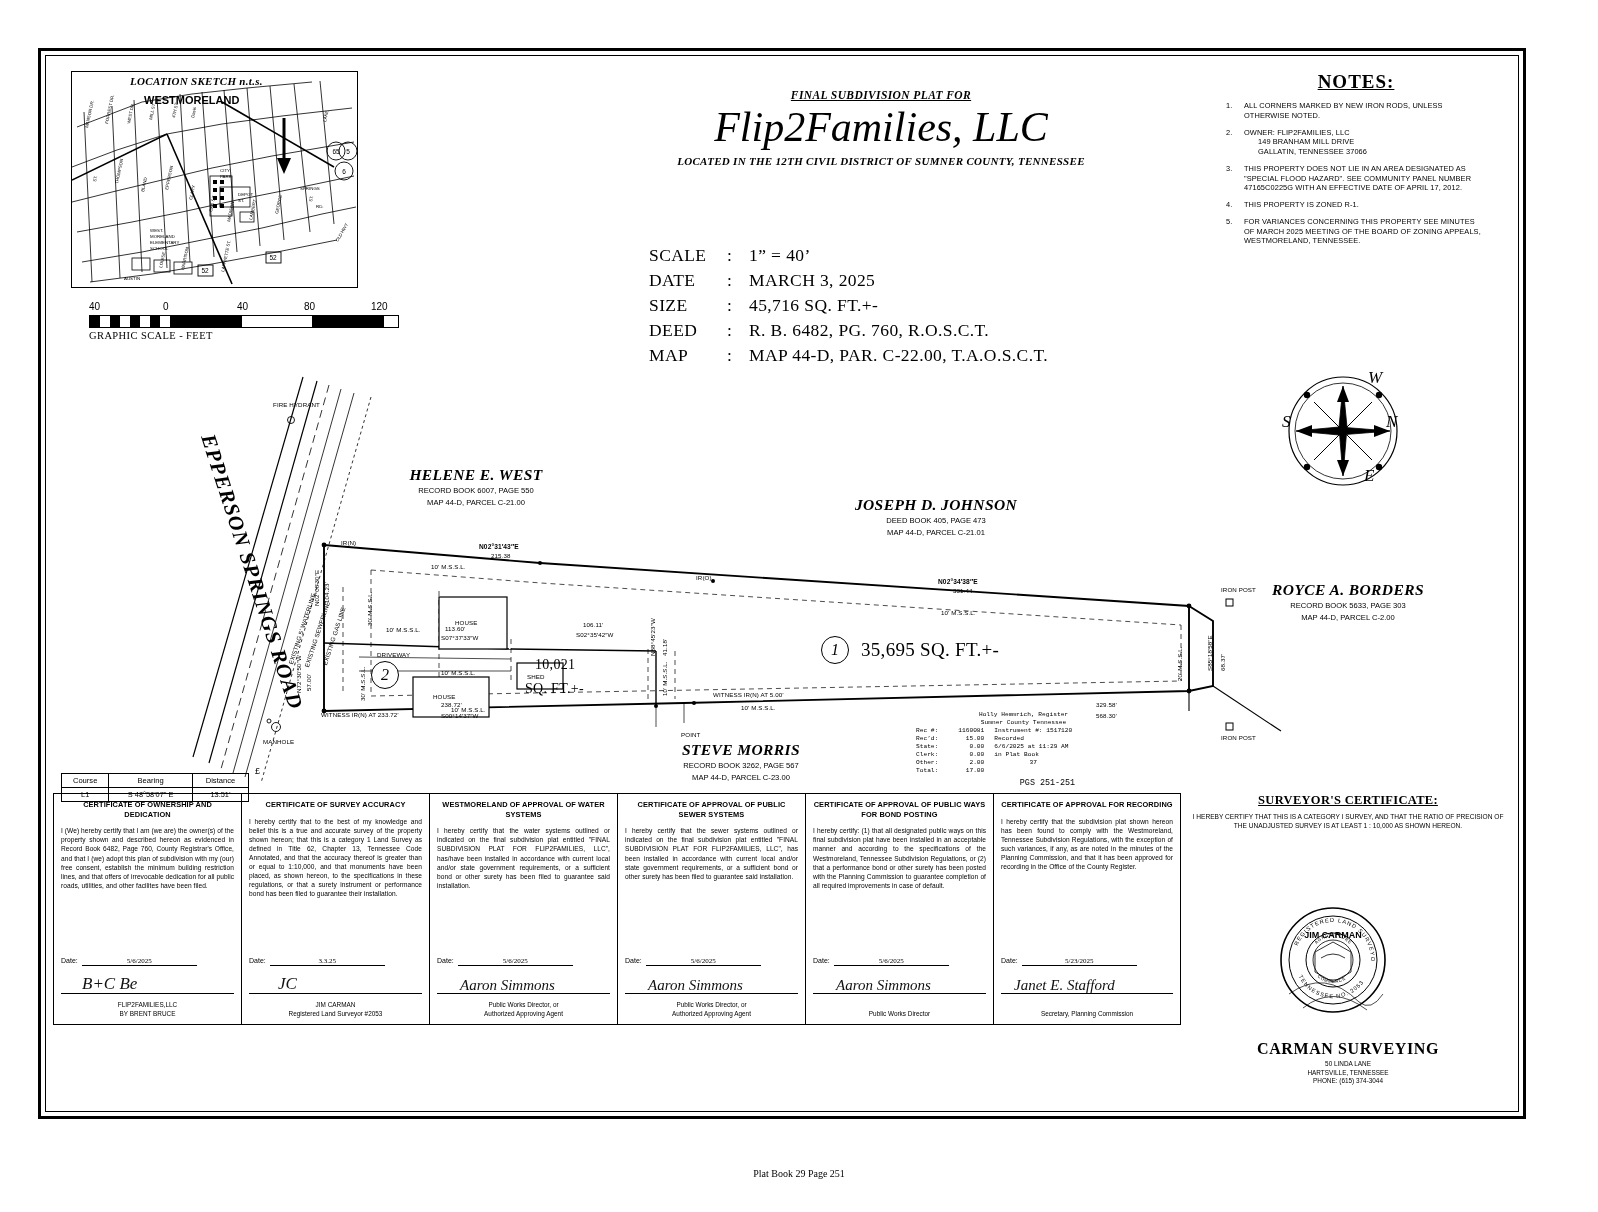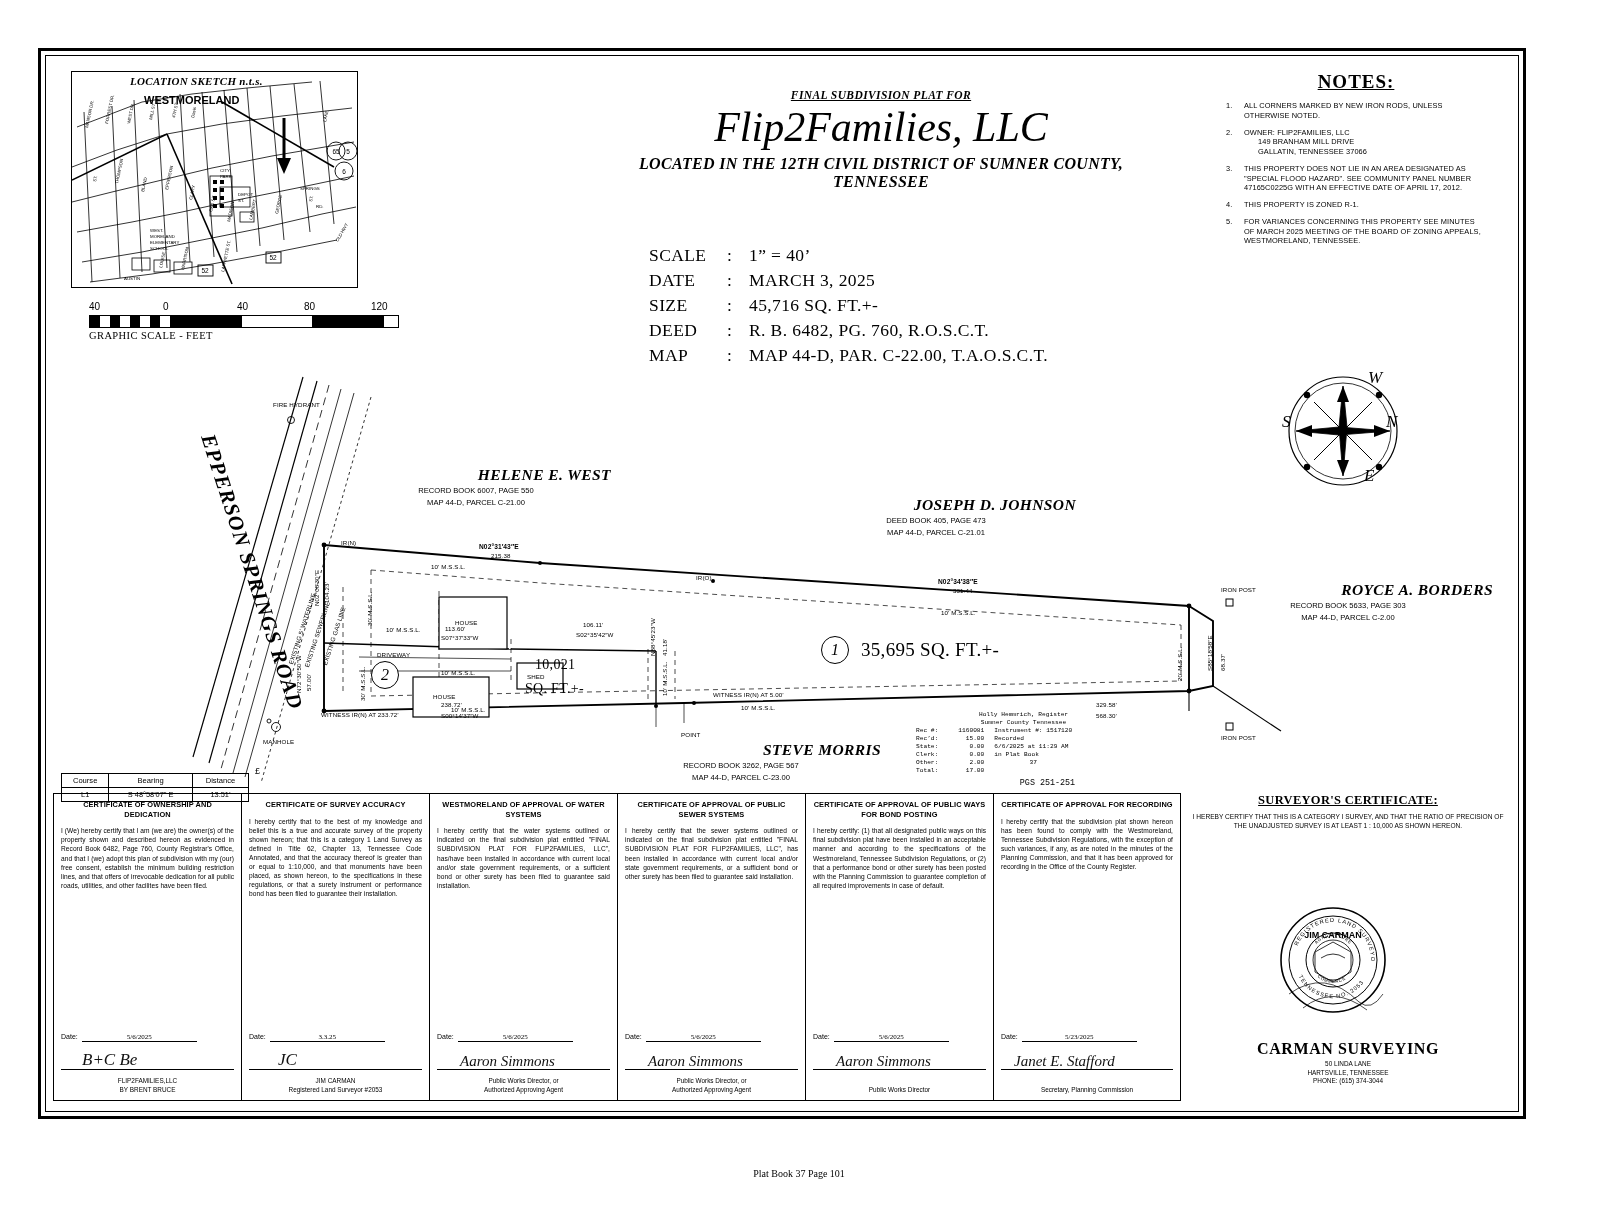--- a/index.html
+++ b/index.html
@@ -18,21 +18,21 @@
   .gs-nums{position:relative;height:13px;font-size:10px;}
   .gs-nums span{position:absolute;top:0;}
   .gs-bar{position:relative;height:11px;border:1px solid #000;margin-top:1px;background:#fff;}
   .gs-bar i{position:absolute;top:0;height:11px;background:#000;display:block;}
   .gs-cap{font-size:10.5px;margin-top:2px;font-family:"Liberation Serif",serif;letter-spacing:.4px;}
 
   
   .title-wrap{position:absolute;left:560px;top:38px;width:560px;text-align:center;}
   .t-small{font-family:"Liberation Serif",serif;font-style:italic;font-weight:bold;font-size:11.5px;letter-spacing:.4px;text-decoration:underline;}
   .t-main{font-family:"Liberation Serif",serif;font-style:italic;font-size:42px;font-weight:normal;margin-top:2px;letter-spacing:0px;}
-  .t-loc{font-family:"Liberation Serif",serif;font-style:italic;font-weight:bold;font-size:16px;margin-top:4px;letter-spacing:.3px;}
+  .t-loc{font-family:"Liberation Serif",serif;font-style:italic;font-weight:bold;font-size:11px;margin-top:4px;letter-spacing:.3px;}
 
   .specs{position:absolute;left:608px;top:160px;font-family:"Liberation Serif",serif;font-size:17.5px;letter-spacing:.4px;}
   .specs table{border-collapse:collapse;margin-top:32px;}
   .specs td{padding:2px 0;font-family:"Liberation Serif",serif;font-size:17.5px;vertical-align:top;}
   .specs td.k{width:78px;}
   .specs td.c{width:22px;}
 
   
   .notes{position:absolute;left:1185px;top:20px;width:260px;}
   .notes h3{margin:0;font-family:"Liberation Serif",serif;font-weight:bold;font-size:19px;text-align:center;text-decoration:underline;letter-spacing:1px;}
@@ -40,21 +40,21 @@
   .notes li{position:relative;padding-left:18px;font-size:7.4px;line-height:1.32;margin-bottom:7px;letter-spacing:.1px;}
   .notes li span.num{position:absolute;left:0;top:0;}
   .notes li .ind{display:block;padding-left:14px;}
 
   
   .compass{position:absolute;left:1225px;top:305px;width:155px;height:150px;}
 
   
   .survey{position:absolute;left:0;top:0;width:1482px;height:1065px;}
   .owner-blk{position:absolute;text-align:center;}
-  .owner-blk .nm{font-family:"Liberation Serif",serif;font-style:italic;font-weight:bold;font-size:15.5px;letter-spacing:.4px;white-space:nowrap;text-align:right;}
+  .owner-blk .nm{font-family:"Liberation Serif",serif;font-style:italic;font-weight:bold;font-size:15.5px;letter-spacing:.4px;white-space:nowrap;}
   .owner-blk .dt{font-size:7.6px;line-height:1.35;margin-top:2px;white-space:nowrap;}
   .lotnum{position:absolute;width:26px;height:26px;border:1.6px solid #000;border-radius:50%;font-family:"Liberation Serif",serif;font-style:italic;font-size:16px;text-align:center;line-height:25px;background:#fff;}
   .area-lbl{position:absolute;font-family:"Liberation Serif",serif;font-size:19px;font-weight:normal;letter-spacing:.3px;white-space:nowrap;}
   .area-lbl.small{font-size:14px;}
   .dim{position:absolute;font-size:6.2px;white-space:nowrap;letter-spacing:.1px;}
   .dimb{position:absolute;font-size:6.6px;white-space:nowrap;font-weight:bold;letter-spacing:.1px;}
   .road-name{position:absolute;font-family:"Liberation Serif",serif;font-style:italic;font-weight:bold;font-size:21px;letter-spacing:1px;white-space:nowrap;transform-origin:0 0;}
 
   
   .course-tbl{position:absolute;left:20px;top:722px;width:188px;border-collapse:collapse;font-size:7.4px;}
@@ -63,21 +63,21 @@
 
   
   .register{position:absolute;left:875px;top:660px;width:215px;font-family:"Liberation Mono",monospace;font-size:6.2px;line-height:1.28;border:0;}
   .register .ctr{text-align:center;}
   .register table{border-collapse:collapse;font-family:"Liberation Mono",monospace;font-size:6.2px;}
   .register td{padding:0 2px 0 0;font-family:"Liberation Mono",monospace;font-size:6.2px;}
   .register .pgs{text-align:center;font-size:8.4px;margin-top:3px;margin-left:48px;}
 
   
   .certs{position:absolute;left:12px;top:742px;height:308px;display:flex;}
-  .cert{border:1px solid #000;border-right:none;width:188px;height:308px;position:relative;box-sizing:border-box;padding:6px 7px;}
+  .cert{border:1px solid #000;border-right:none;width:188px;height:232px;position:relative;box-sizing:border-box;padding:6px 7px;}
   .cert:last-child{border-right:1px solid #000;}
   .cert h4{margin:0 0 7px 0;text-align:center;font-size:7.4px;font-weight:bold;line-height:1.3;letter-spacing:.1px;}
   .cert p{margin:0;font-size:6.6px;line-height:1.38;text-align:justify;letter-spacing:.05px;}
   .cert .datewrap{position:absolute;left:7px;bottom:58px;font-size:7px;}
   .cert .datewrap .dl{display:inline-block;border-bottom:1px solid #000;width:115px;margin-left:4px;text-align:center;font-family:"Liberation Serif",serif;}
   .cert .sigline{position:absolute;left:7px;right:7px;bottom:30px;border-bottom:1px solid #000;}
   .cert .sigcap{position:absolute;left:4px;right:4px;bottom:6px;text-align:center;font-size:6.4px;line-height:1.3;}
   .sigscript{position:absolute;font-family:"Liberation Serif",serif;font-style:italic;font-size:17px;color:#111;}
 
   .surv-cert{position:absolute;left:1142px;top:742px;width:330px;text-align:center;}
@@ -623,14 +623,14 @@
         <div class="c1">CARMAN SURVEYING</div>
         <div class="c2">
           <div>50 LINDA LANE</div>
           <div>HARTSVILLE, TENNESSEE</div>
           <div>PHONE: (615) 374-3044</div>
         </div>
       </div>
     </div>
   </div>
 
-  <div class="footer">Plat Book 37 Page 101</div>
+  <div class="footer">Plat Book 29 Page 251</div>
 </div>
 
 </body></html>

